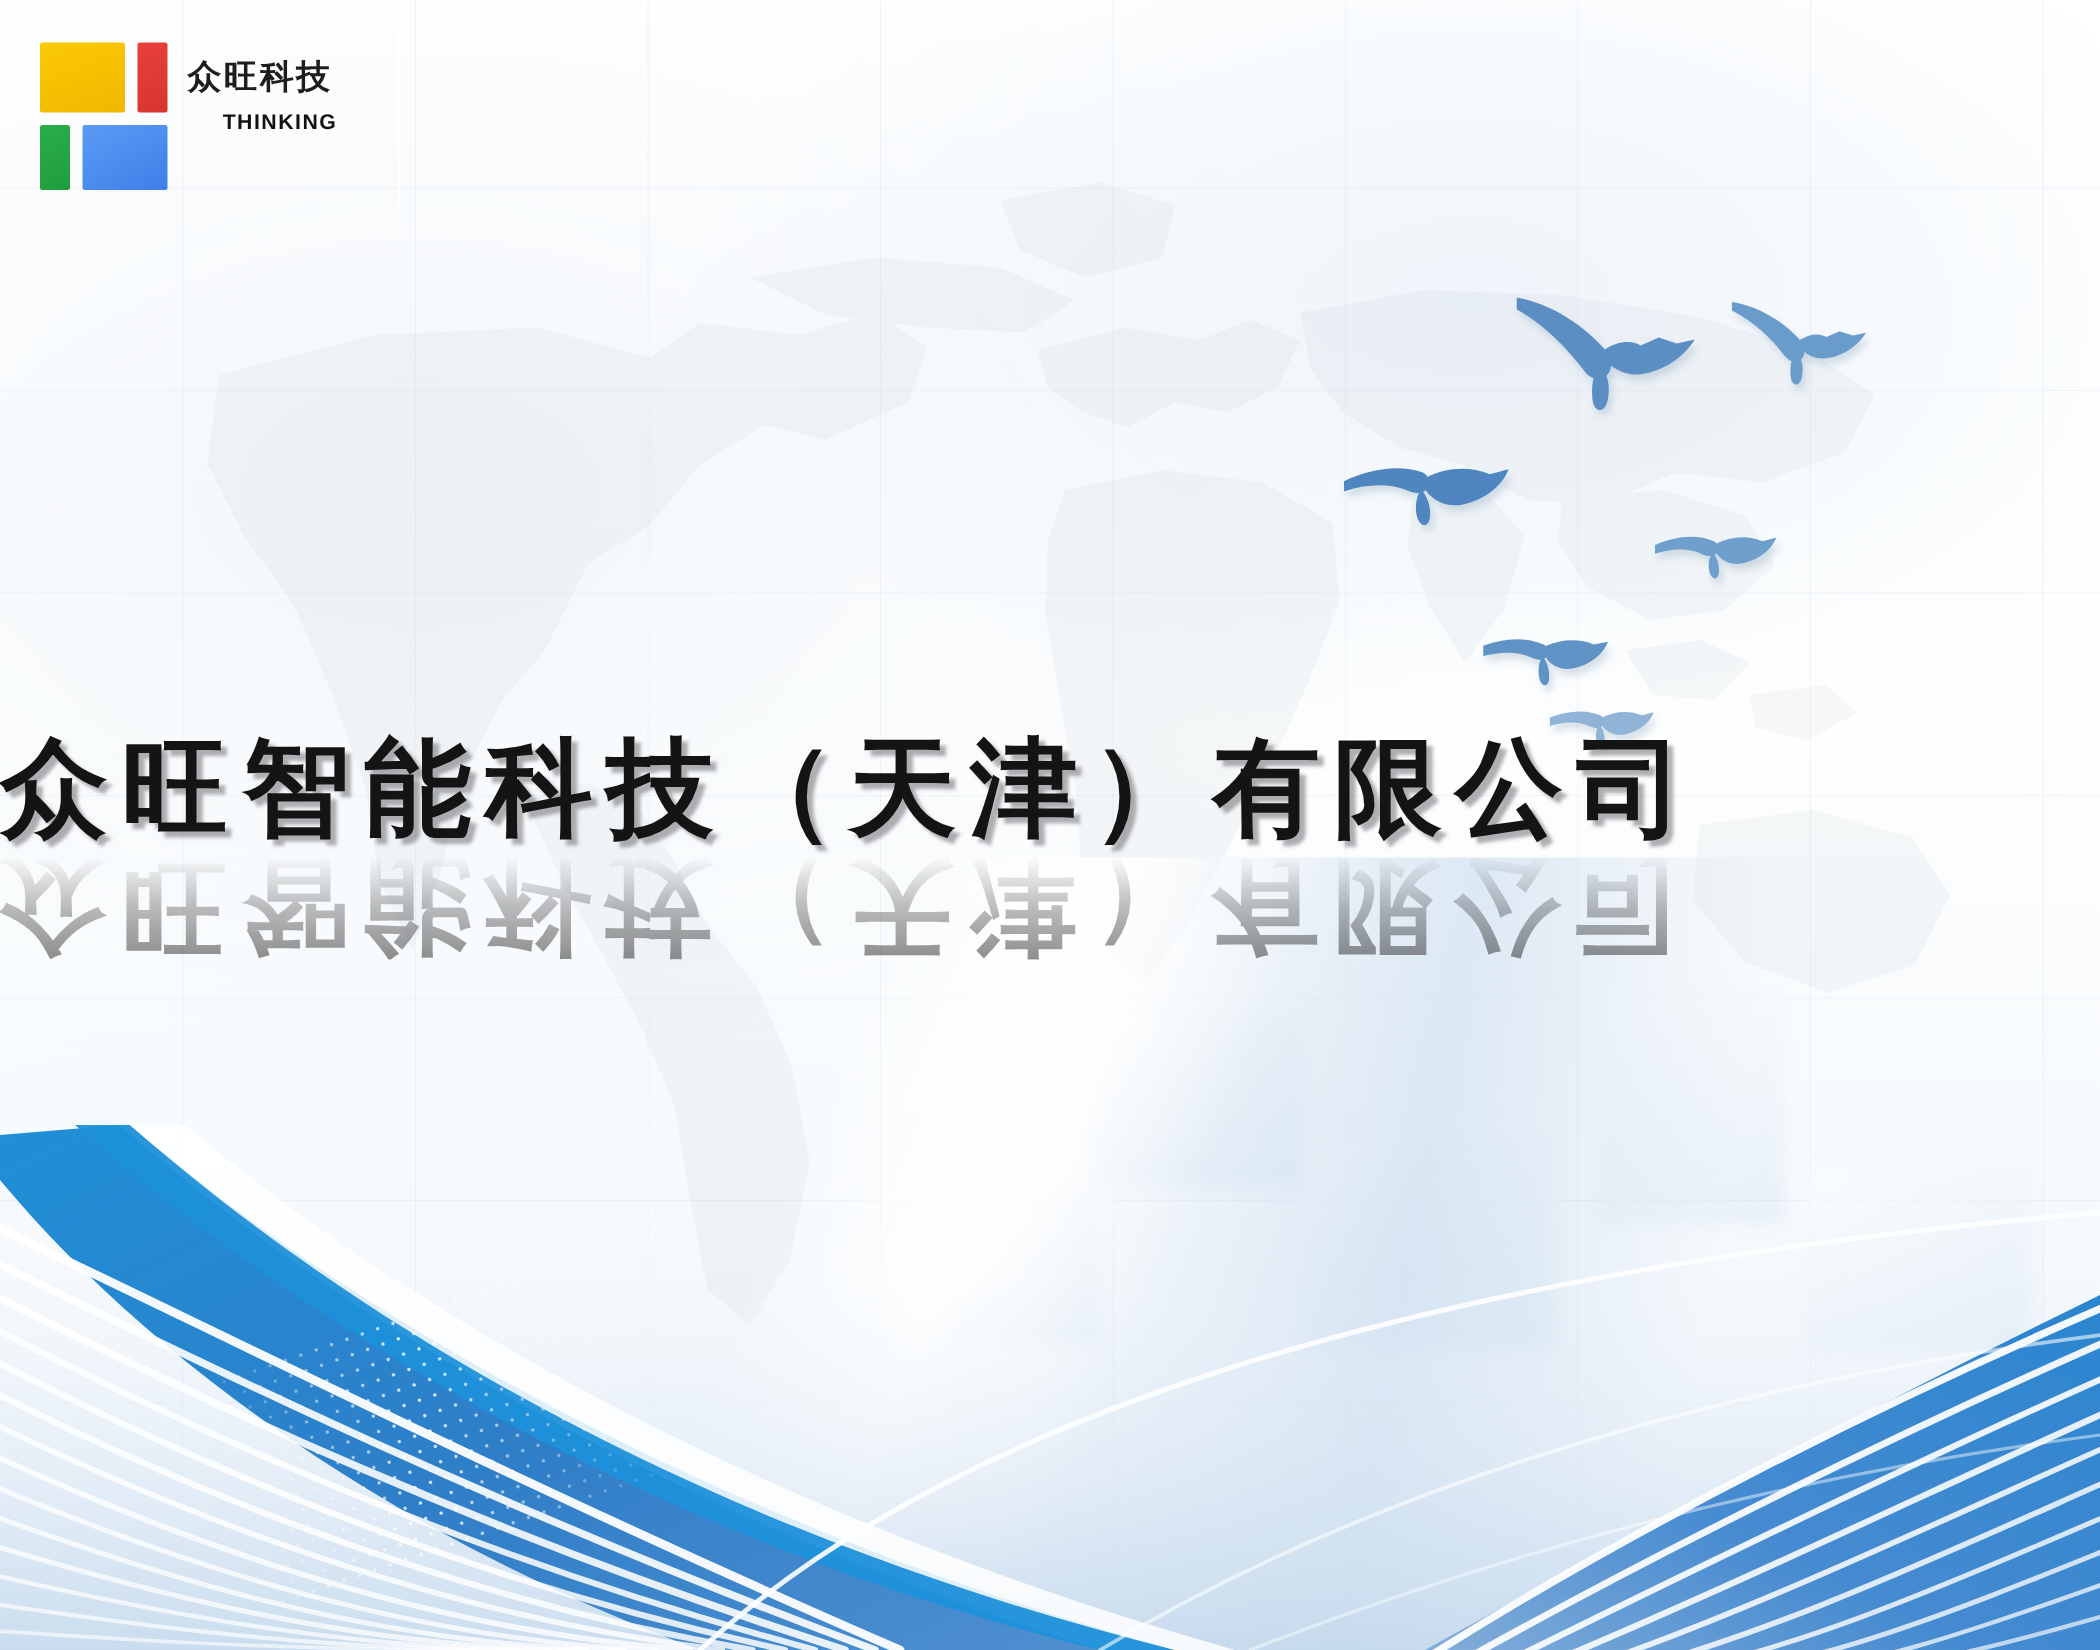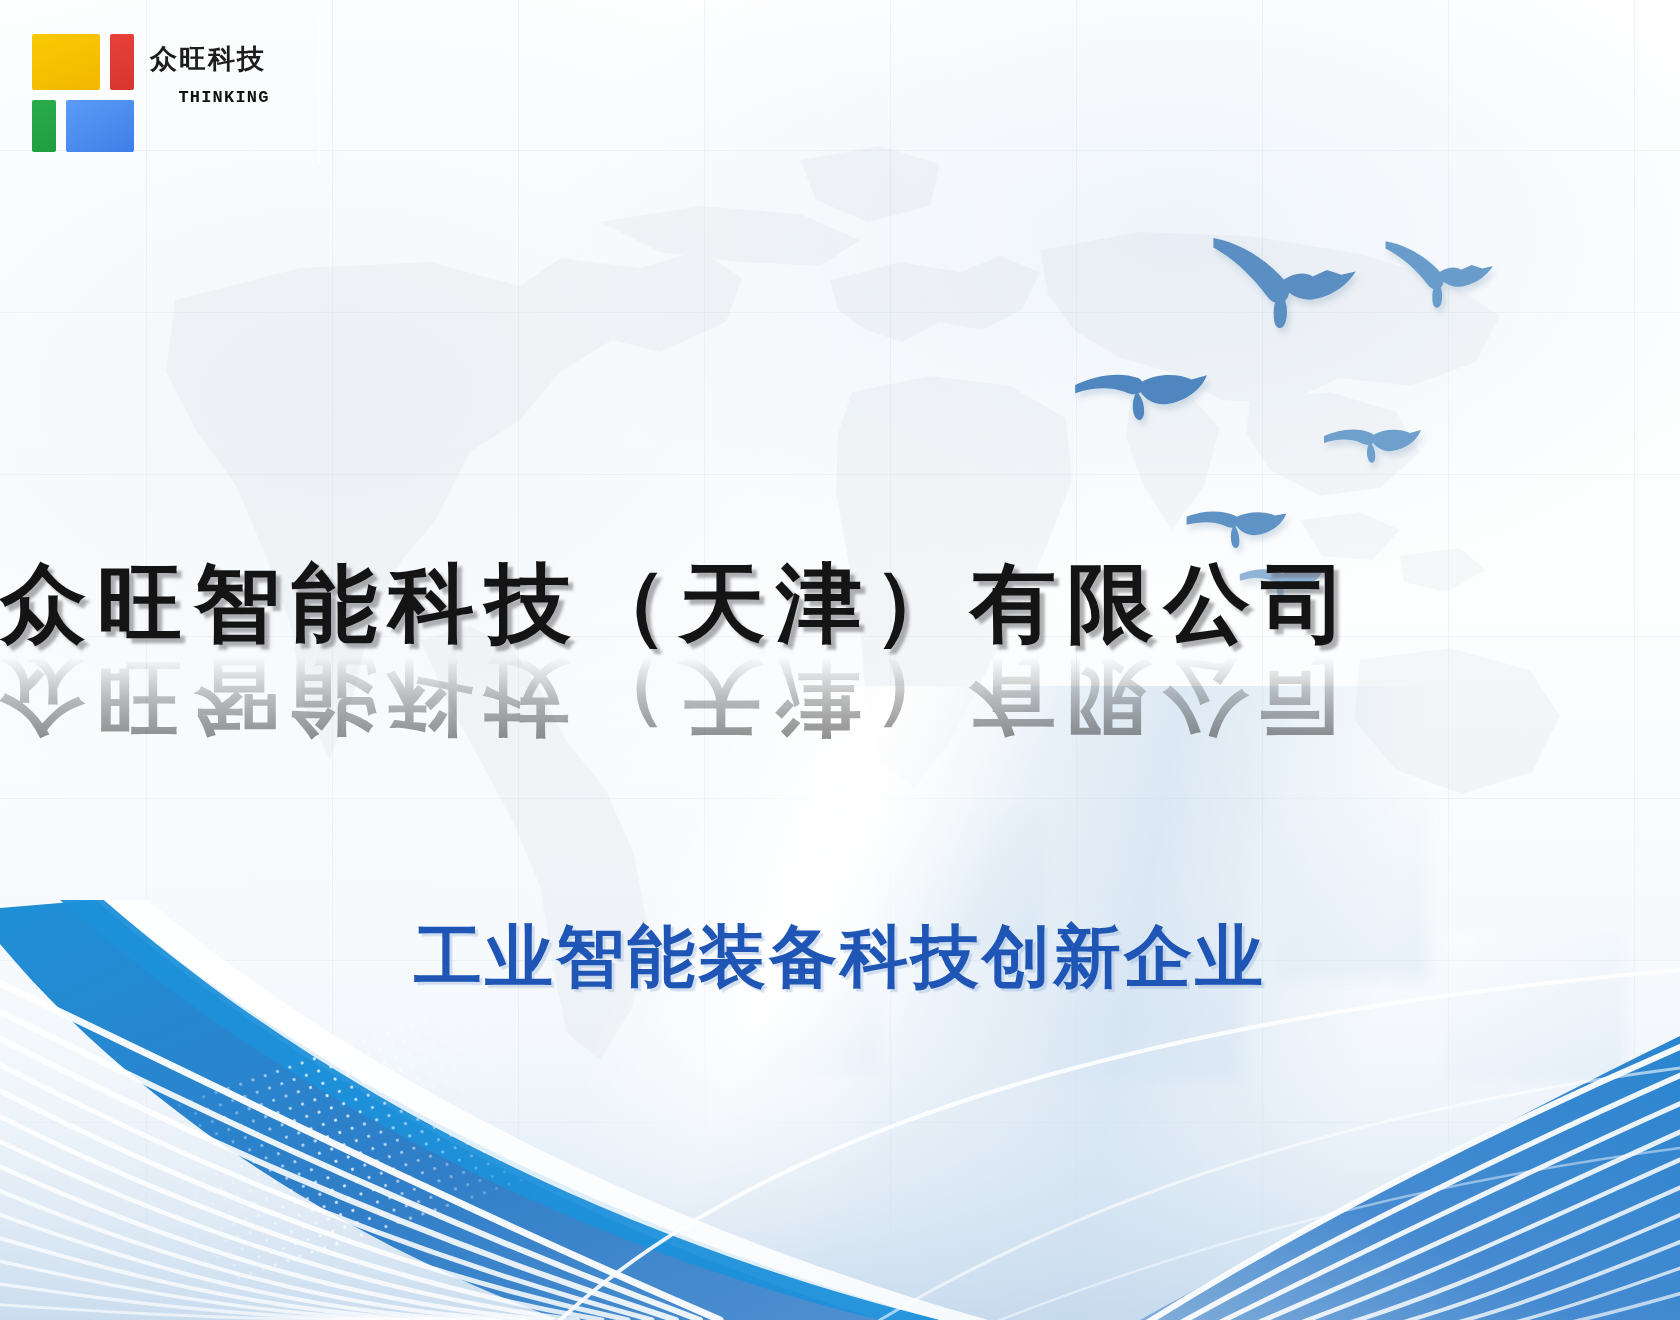--- a/index.html
+++ b/index.html
@@ -69,21 +69,20 @@
     background: linear-gradient(150deg, rgba(255,255,255,0.85), rgba(190,214,236,0.5));
     border: 1px solid rgba(255,255,255,0.6);
   }
 
   
   #header {
     position: absolute;
     top: 0; left: 0;
     width: 1336px;
     height: 190px;
-    font-family: Liberation Mono, monospace;
   }
 
   #logo-mark {
     position: absolute;
     left: 32px;
     top: 34px;
     width: 104px;
     height: 118px;
   }
   .logo-tile { position: absolute; border-radius: 2px; }
@@ -140,21 +139,21 @@
   
   #birds { position: absolute; inset: 0; pointer-events: none; }
   .bird { position: absolute; }
   .bird svg { display: block; width: 100%; height: 100%;
               filter: drop-shadow(3px 5px 3px rgba(120,150,180,0.28)); }
 
   
   #title-block {
     position: absolute;
     left: 0;
-    top: 560px;
+    top: 588px;
     width: 1352px;
     text-align: right;
   }
   #main-title {
     font-size: 86px;
     font-weight: 700;
     color: #141414;
     letter-spacing: 11px;
     line-height: 1.02;
     white-space: nowrap;
@@ -335,21 +334,20 @@
 
     <div id="logo-divider"></div>
 
   </div>
 
   <div id="title-block">
     <div id="main-title">众旺智能科技（天津）有限公司</div>
     <div id="main-title-reflection">众旺智能科技（天津）有限公司</div>
   </div>
 
-  <div id="subtitle">工业智能装备科技创新企业</div>
 
   <div id="deco-bottom">
     <svg viewBox="0 0 1680 420" preserveAspectRatio="none" aria-hidden="true">
       <defs>
         <linearGradient id="gBlueL" x1="0" y1="0" x2="1" y2="1">
           <stop offset="0%" stop-color="#1f8fd6"></stop>
           <stop offset="55%" stop-color="#2f7ec8"></stop>
           <stop offset="100%" stop-color="#4f8fd0"></stop>
         </linearGradient>
         <linearGradient id="gBlueR" x1="1" y1="0" x2="0" y2="1">

